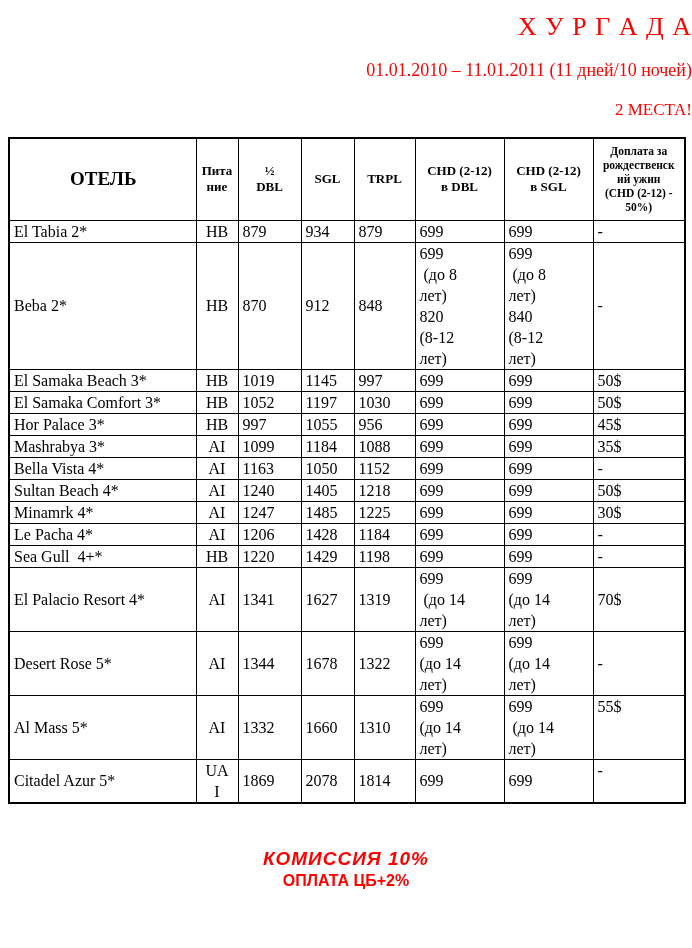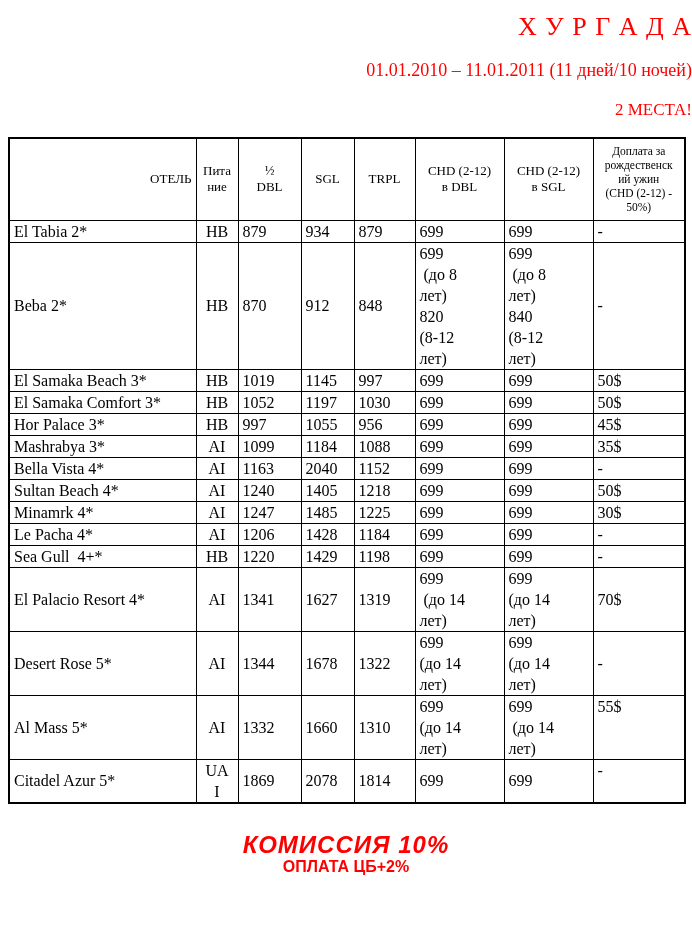--- a/index.html
+++ b/index.html
@@ -36,34 +36,34 @@
   col.w-supp{width:92px}
   th,td{
     border:1px solid #000;
     vertical-align:middle;
     white-space:pre-wrap;
     overflow:hidden;
     padding:0 4px;
   }
   tr.header-row{height:82px;}
   th{
-    font-weight:normal;text-align:center;
+    font-weight:bold;text-align:center;
     font-size:13px;line-height:16px;
   }
-  th.h-hotel{text-align:right;font-size:13px;padding-left:5px;}
+  th.h-hotel{text-align:center;font-size:19px;padding-left:5px;}
   th.h-supp{font-size:11.5px;line-height:14px;}
   td{font-size:16px;line-height:21px;}
   td.c-hotel{}
   td.c-board{text-align:center;}
   .footer-commission{
-    margin-top:28px;text-align:center;
+    margin-top:42px;text-align:center;
     color:var(--accent,#f00);
     font-family:"Liberation Sans","DejaVu Sans",sans-serif;
     font-weight:bold;font-style:italic;
-    font-size:24px;line-height:26px;letter-spacing:1px;
+    font-size:19px;line-height:26px;letter-spacing:1px;
   }
   .footer-payment{
     text-align:center;
     color:var(--accent,#f00);
     font-family:"Liberation Sans","DejaVu Sans",sans-serif;
     font-weight:bold;font-size:16px;line-height:18px;
   }
 </style>
 </head>
 <body>
@@ -173,21 +173,21 @@
         <td class="c-sgl">1184</td>
         <td class="c-trpl">1088</td>
         <td class="c-chd-dbl">699</td>
         <td class="c-chd-sgl">699</td>
         <td class="c-supplement">35$</td>
       </tr>
       <tr>
         <td class="c-hotel">Bella Vista 4*</td>
         <td class="c-board">AI</td>
         <td class="c-half-dbl">1163</td>
-        <td class="c-sgl">2040</td>
+        <td class="c-sgl">1050</td>
         <td class="c-trpl">1152</td>
         <td class="c-chd-dbl">699</td>
         <td class="c-chd-sgl">699</td>
         <td class="c-supplement">-</td>
       </tr>
       <tr>
         <td class="c-hotel">Sultan Beach 4*</td>
         <td class="c-board">AI</td>
         <td class="c-half-dbl">1240</td>
         <td class="c-sgl">1405</td>

